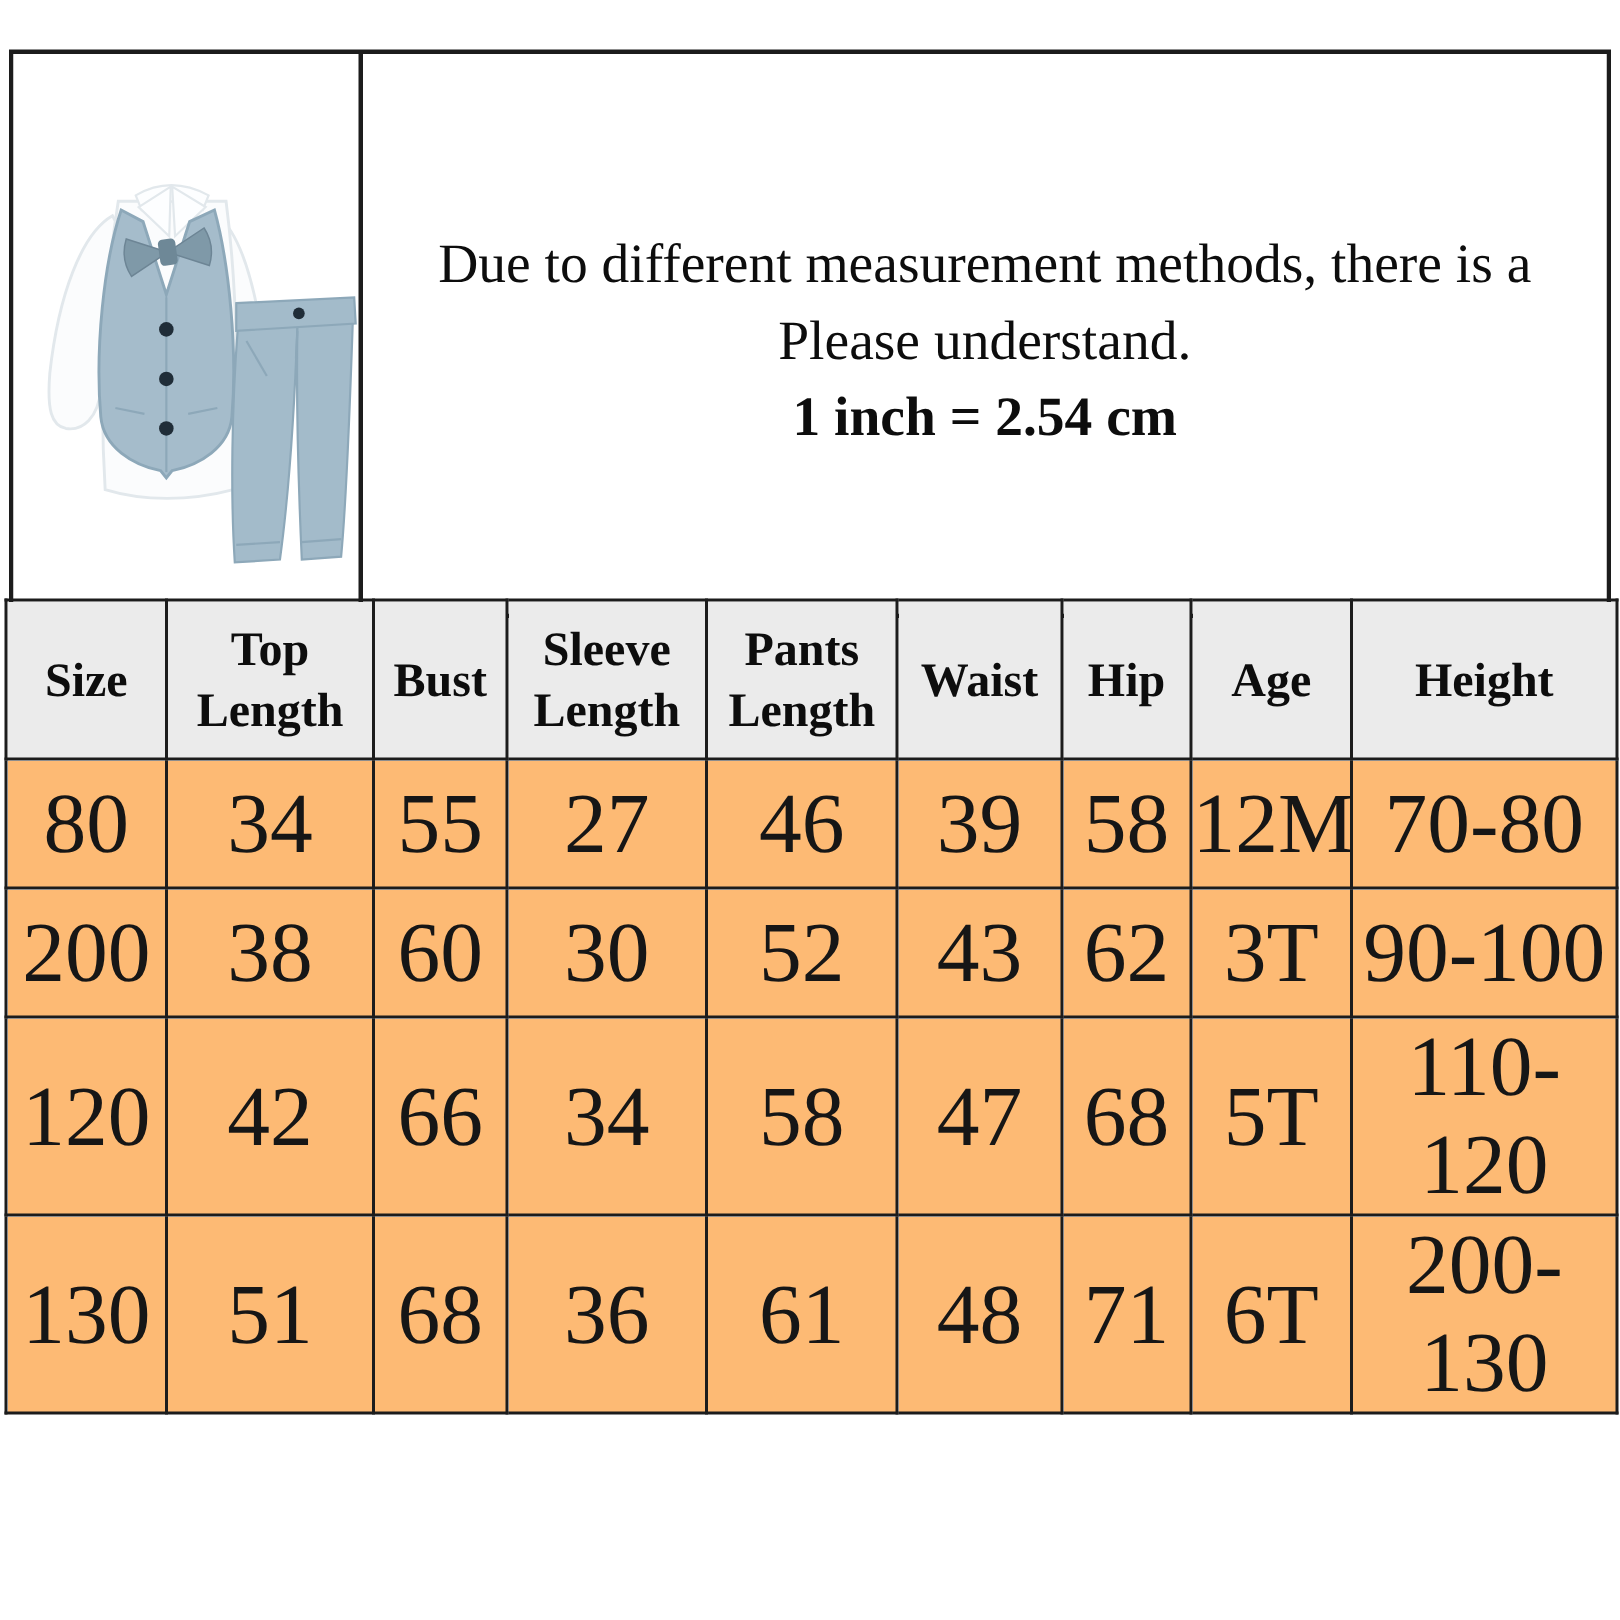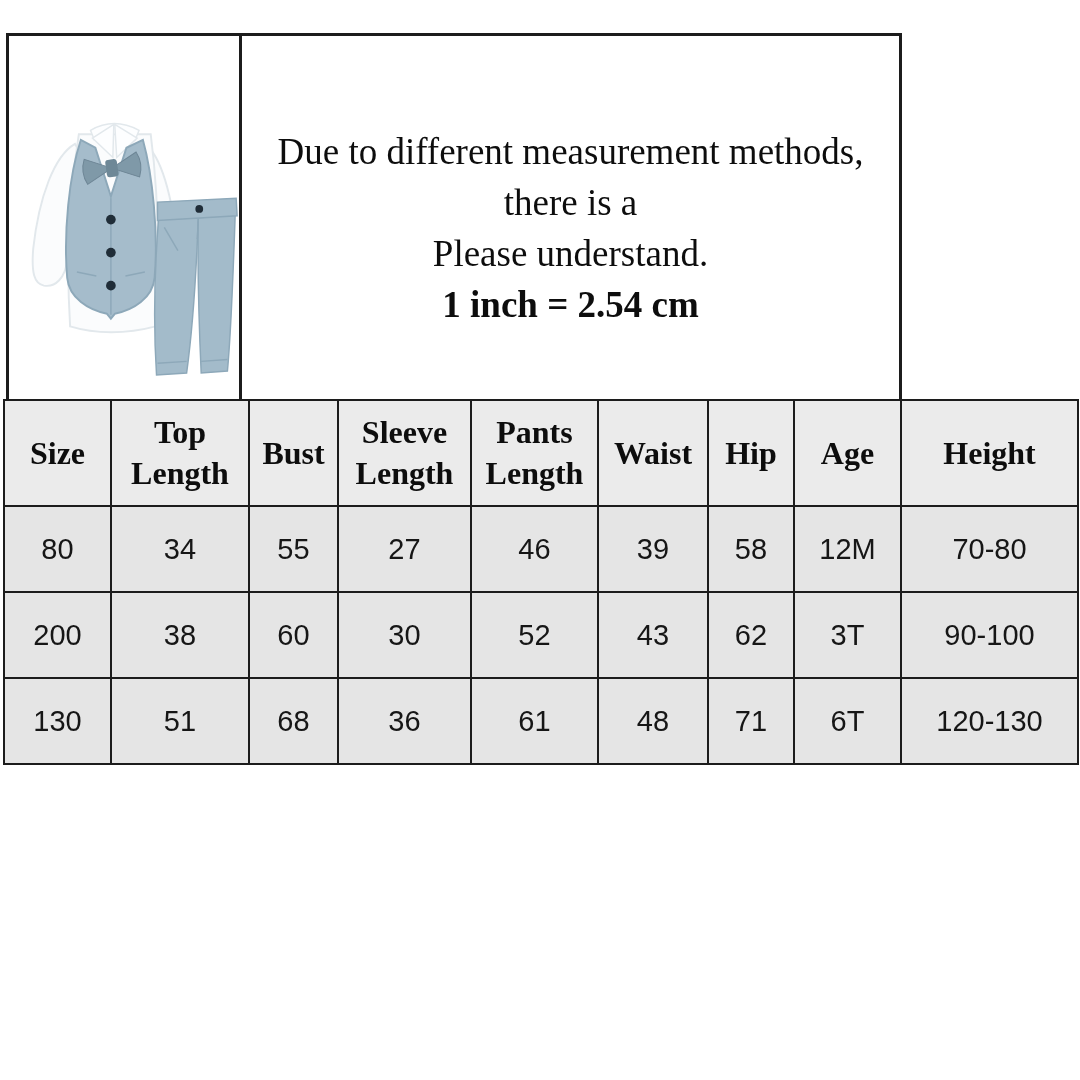--- a/index.html
+++ b/index.html
@@ -15,21 +15,21 @@
     font-family: "Liberation Serif", serif;
     color: #141414;
     overflow: hidden;
   }
 
   
   .top-section {
     position: absolute;
     left: 6px;
     top: 33px;
-    width: 896px;
+    width: 1068px;
     height: 379px;
     display: flex;
     border: 3px solid var(--border-color, #1c1c1c);
     box-sizing: border-box;
   }
   .image-box {
     width: 233px;
     flex: 0 0 233px;
     border-right: 3px solid var(--border-color, #1c1c1c);
     box-sizing: border-box;
@@ -89,23 +89,23 @@
     height: 104px;
     background: var(--header-bg, #ebebeb);
     font-family: "Liberation Serif", serif;
     font-weight: bold;
     font-size: 32px;
     line-height: 1.28;
     color: #0d0d0d;
   }
   .size-table td {
     height: 84px;
-    background: #e5e5e5;
-    font-family: Liberation Sans, sans-serif;
-    font-size: 29px;
+    background: #fdba74;
+    font-family: Liberation Serif, serif;
+    font-size: 57px;
     color: #161616;
   }
 </style>
 </head>
 <body>
 
 <div class="page">
 
   <div class="top-section">
 
@@ -196,26 +196,37 @@
           <td>38</td>
           <td>60</td>
           <td>30</td>
           <td>52</td>
           <td>43</td>
           <td>62</td>
           <td>3T</td>
           <td>90-100</td>
         </tr>
         <tr>
+          <td>120</td>
+          <td>42</td>
+          <td>66</td>
+          <td>34</td>
+          <td>58</td>
+          <td>47</td>
+          <td>68</td>
+          <td>5T</td>
+          <td>110-120</td>
+        </tr>
+        <tr>
           <td>130</td>
           <td>51</td>
           <td>68</td>
           <td>36</td>
           <td>61</td>
           <td>48</td>
           <td>71</td>
           <td>6T</td>
-          <td>120-130</td>
+          <td>200-130</td>
         </tr>
       </tbody>
   </table>
 
 </div>
 
 </body></html>

